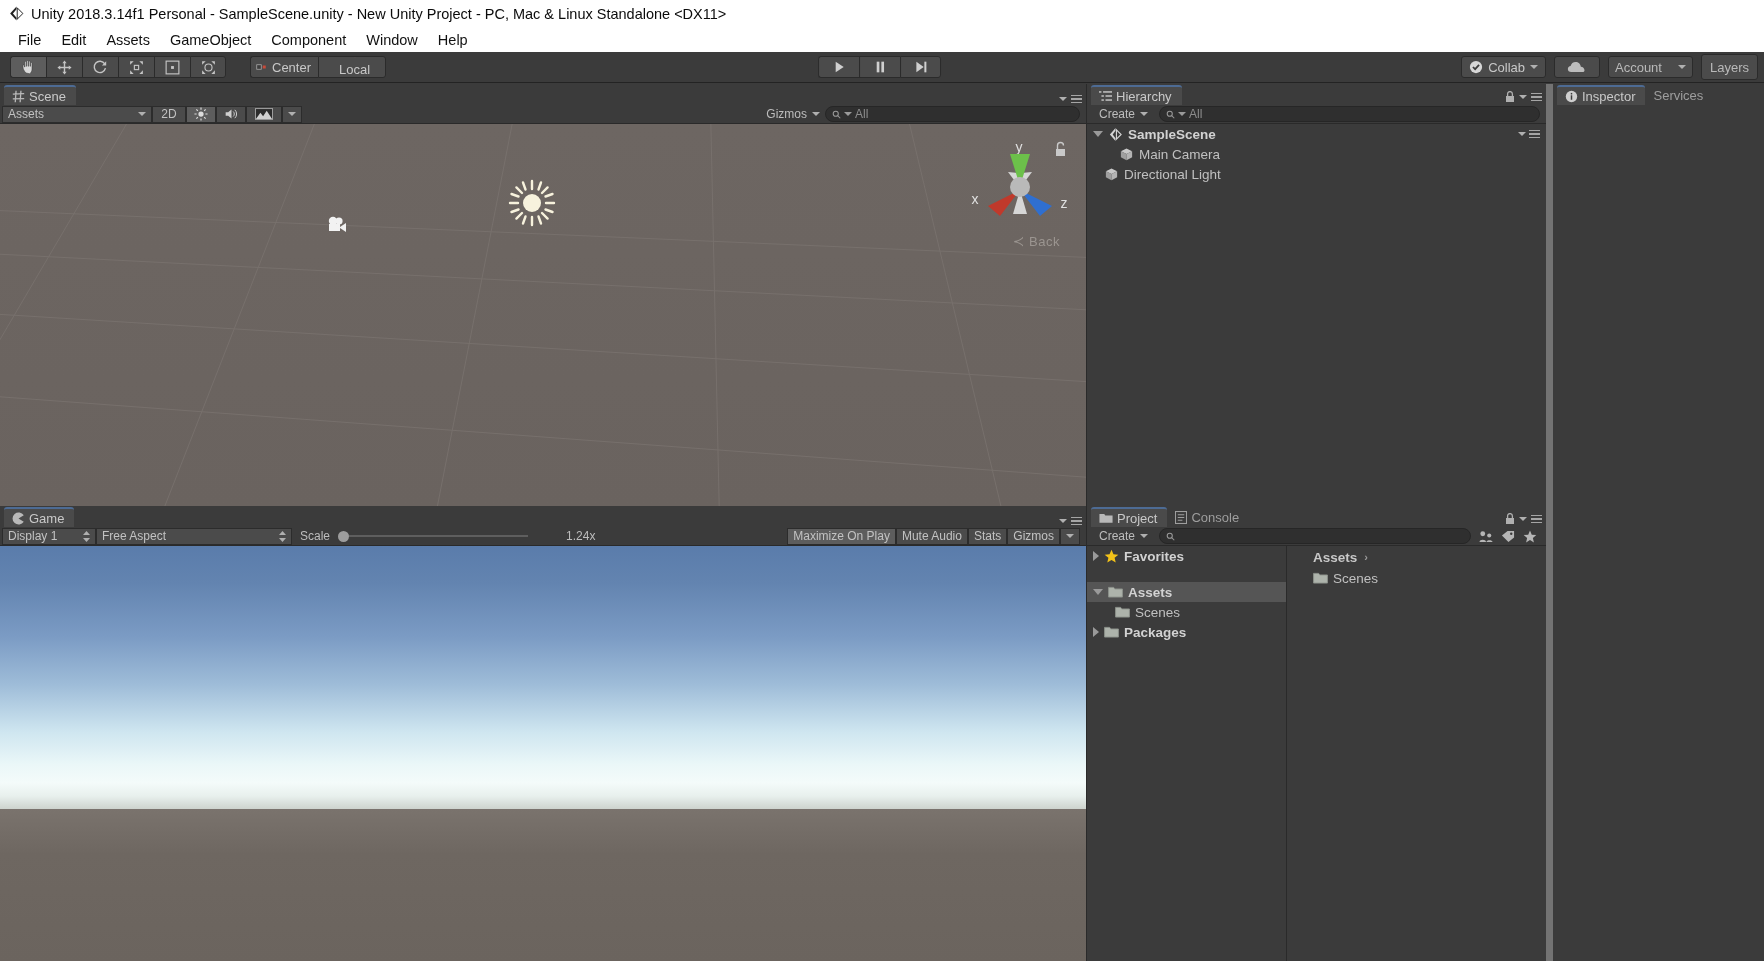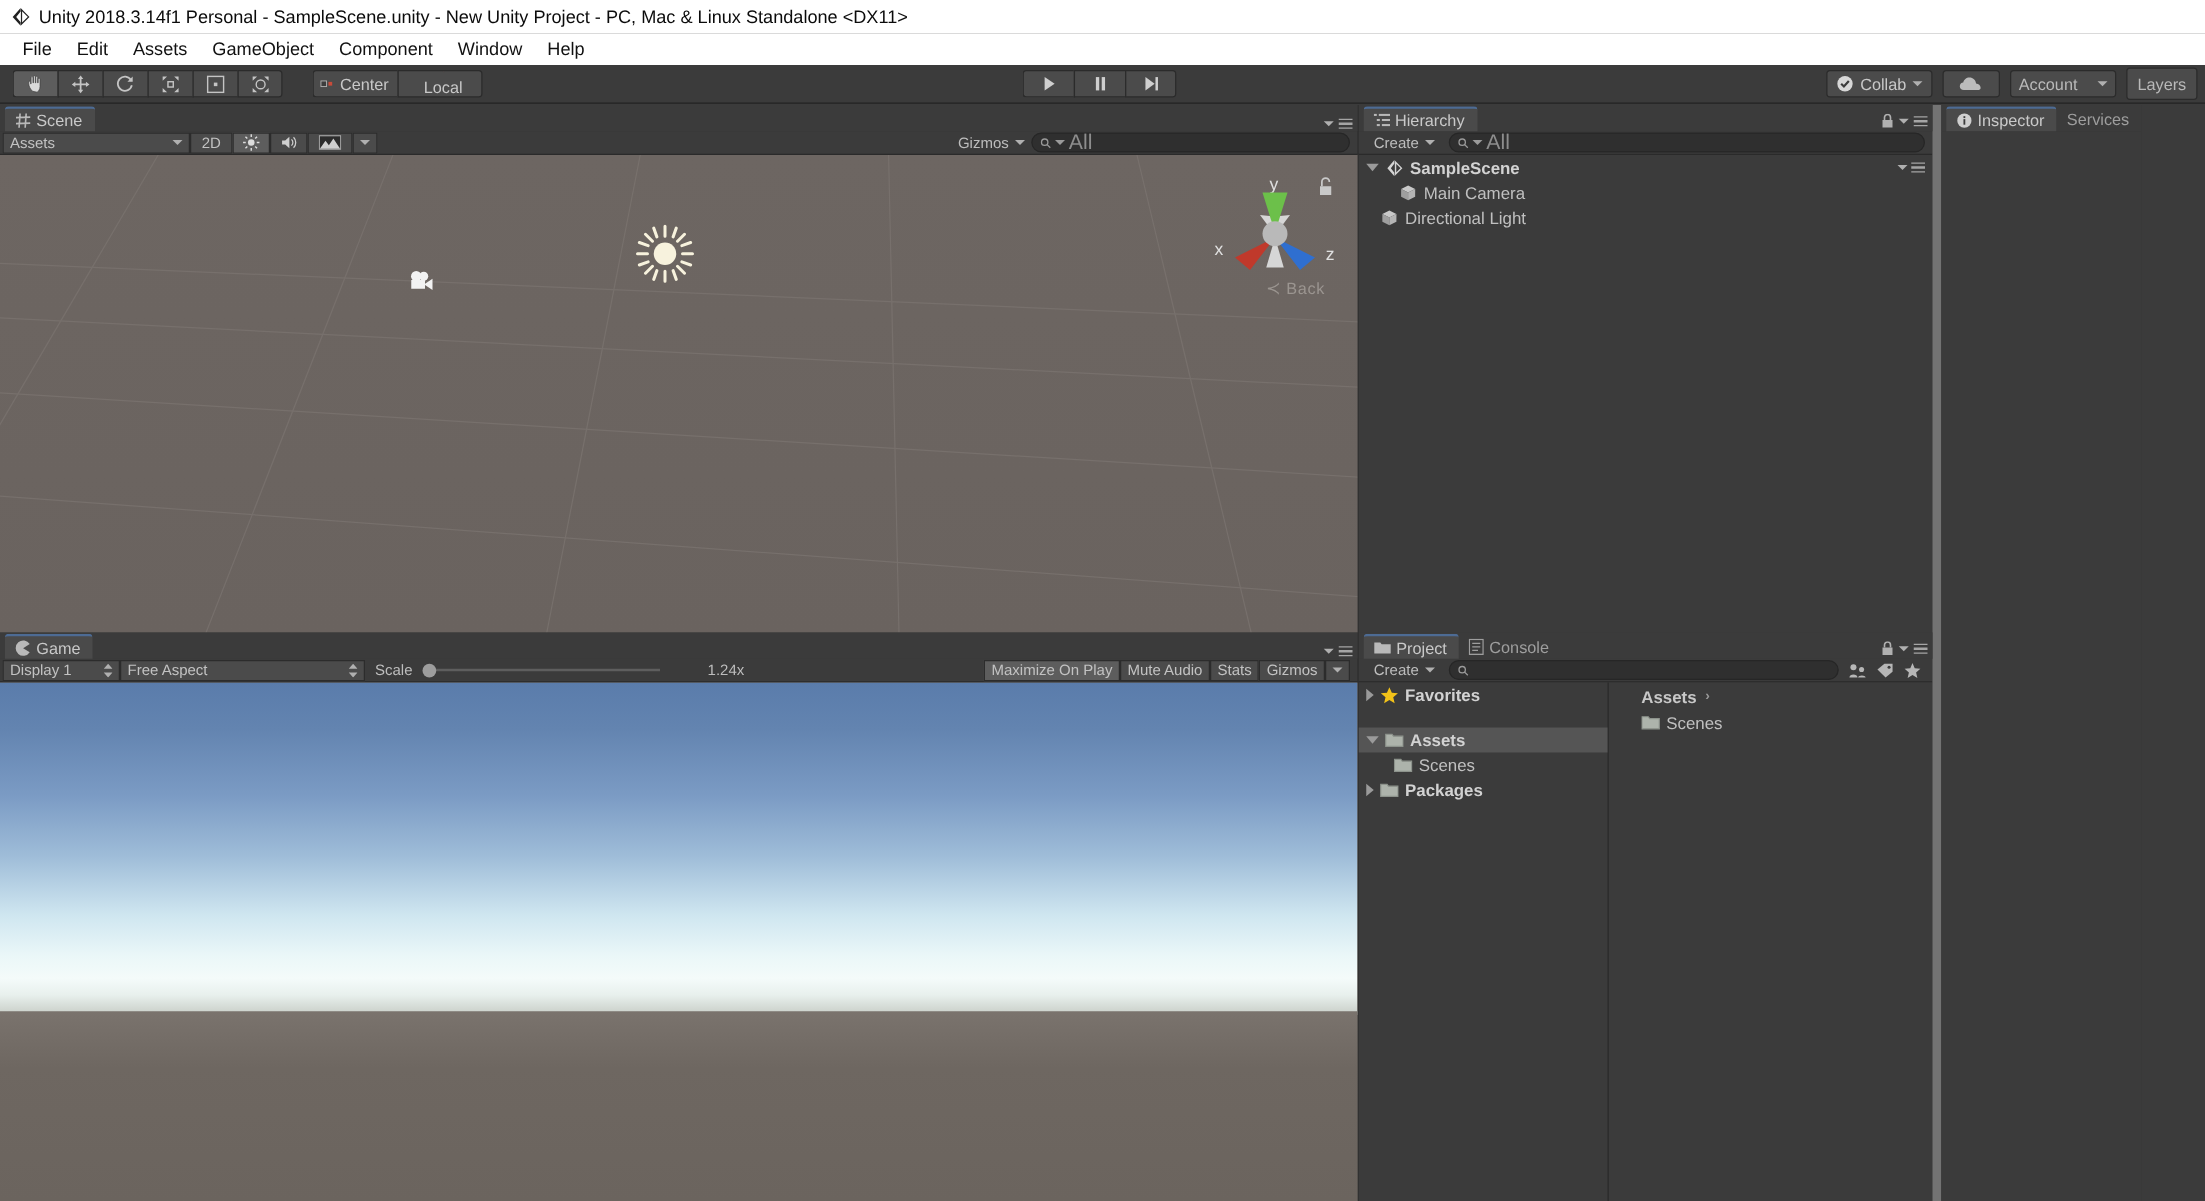--- a/index.html
+++ b/index.html
@@ -116,33 +116,33 @@
   .sb-btn {
     height: 17px; background: #4b4b4b; border: 1px solid #2c2c2c;
     color: #c2c2c2; font-size: 12px; display: flex; align-items: center;
     padding: 0 5px; gap: 5px;
   }
   .sb-btn.on { background: #5d5d5d; }
   .sb-flat { background: transparent; border: none; color: #bdbdbd; }
   .searchfield {
     height: 16px; background: #2f2f2f; border: 1px solid #262626;
     border-radius: 8px; display: flex; align-items: center;
-    padding: 0 6px; gap: 3px; color: #8d8d8d; font-size: 17px;
+    padding: 0 6px; gap: 3px; color: #8d8d8d; font-size: 12px;
   }
 
   
   #scene-panel { width: 1086px; height: 422px; }
   #scene-viewport {
     flex: 1; position: relative; overflow: hidden;
     background: #6b6460;
   }
   #scene-grid { position: absolute; inset: 0; }
   #scene-gizmo { position: absolute; right: 12px; top: 8px; width: 108px; height: 125px; }
   .back-label {
-    position: absolute; right: 26px; top: 98px; color: #9b9590;
+    position: absolute; right: 26px; top: 109px; color: #9b9590;
     font-size: 13px; letter-spacing: 0.5px;
   }
 
   
   #game-panel { width: 1086px; flex: 1; }
   #game-viewport { flex: 1; position: relative; overflow: hidden; background: #6f6862; }
   #sky {
     position: absolute; left: 0; top: 0; width: 100%; height: 64%;
     background: linear-gradient(to bottom,
       #5a7cab 0%, #6384b0 14%, #7b9bc4 34%, #9ebcd8 52%,

